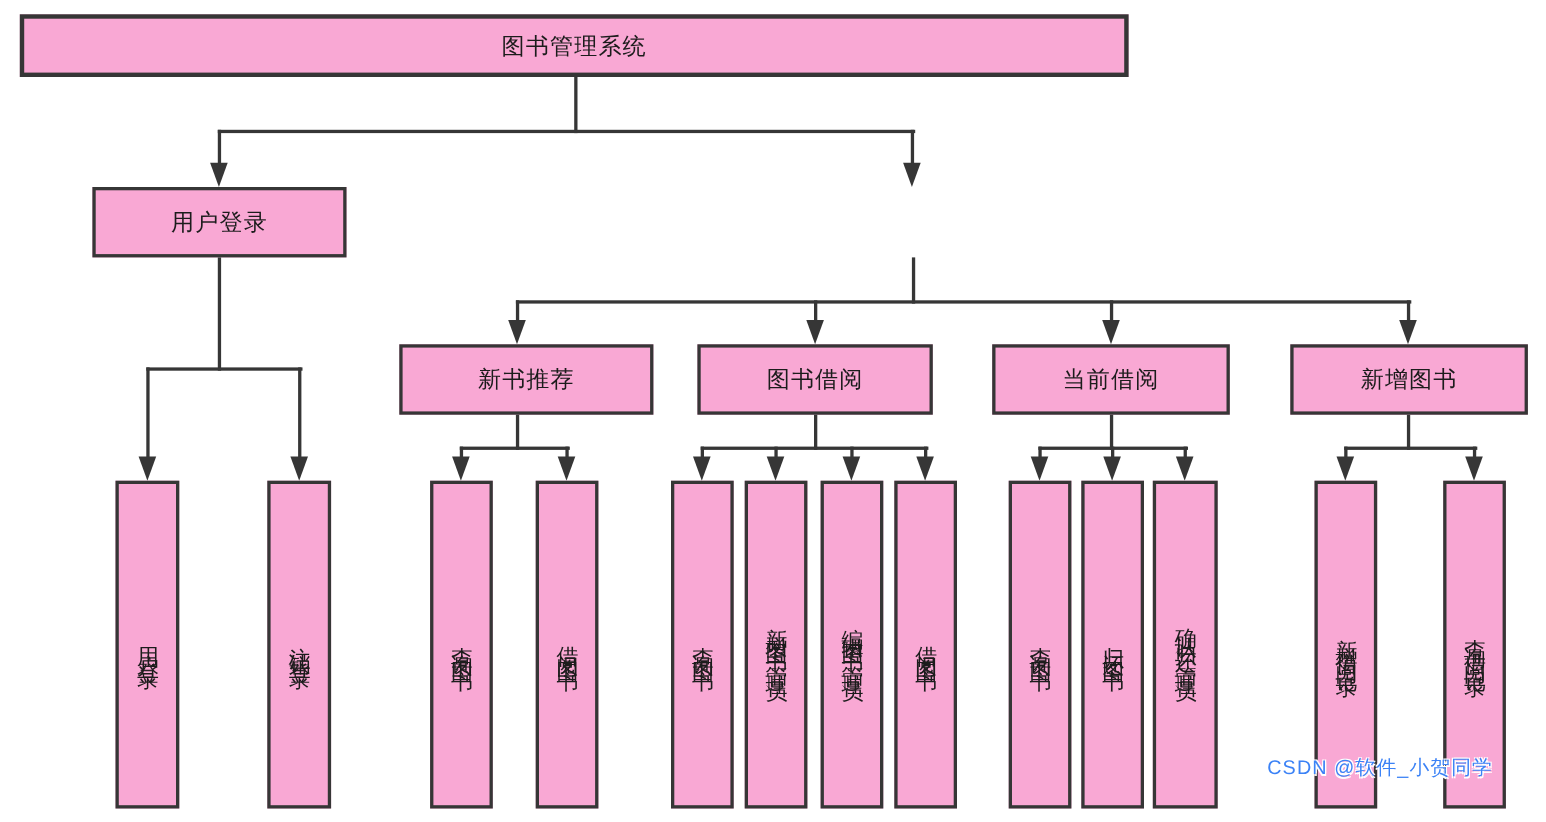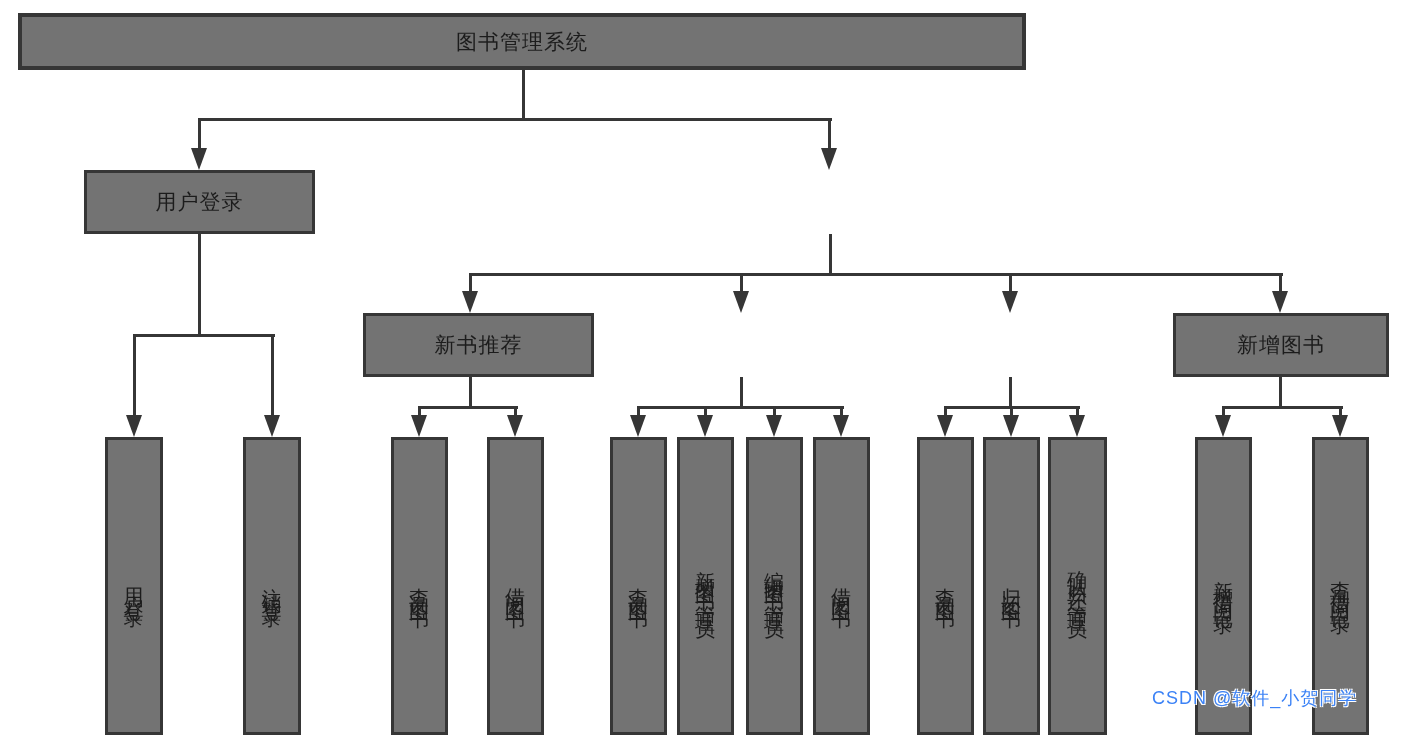--- a/index.html
+++ b/index.html
@@ -2,21 +2,21 @@
 <html><head>
 <meta charset="utf-8">
 <style>
   html,body{margin:0;padding:0;background:#ffffff;}
   #canvas{
     position:relative;width:1405px;height:747px;background:#ffffff;overflow:hidden;
     font-family:"Liberation Sans","DejaVu Sans",sans-serif;
     --line:#363636;--ink:#1c1c1c;
   }
   .box{
-    position:absolute;box-sizing:border-box;background:#737373;
+    position:absolute;box-sizing:border-box;background:#f9a8d4;
     border:3px solid var(--line);color:var(--ink);
     display:flex;align-items:center;justify-content:center;
     font-size:21px;letter-spacing:1px;white-space:nowrap;
   }
   .root{border-width:4px;font-size:21px;}
   .vbox{
     writing-mode:vertical-rl;text-orientation:mixed;
     font-size:20px;letter-spacing:7px;line-height:1;
     padding:4px 0;white-space:normal;
   }
@@ -59,20 +59,22 @@
   <div class="vl" style="left:469px;top:273px;height:22px"></div>
   <div class="ah" style="left:462px;top:291px"></div>
   <div class="vl" style="left:740px;top:273px;height:22px"></div>
   <div class="ah" style="left:733px;top:291px"></div>
   <div class="vl" style="left:1009px;top:273px;height:22px"></div>
   <div class="ah" style="left:1002px;top:291px"></div>
   <div class="vl" style="left:1279px;top:273px;height:22px"></div>
   <div class="ah" style="left:1272px;top:291px"></div>
 
   <div class="box" style="left:363px;top:313px;width:231px;height:64px">新书推荐</div>
+  <div class="box" style="left:634px;top:313px;width:214px;height:64px">图书借阅</div>
+  <div class="box" style="left:902px;top:313px;width:216px;height:64px">当前借阅</div>
   <div class="box" style="left:1173px;top:313px;width:216px;height:64px">新增图书</div>
 
   <div class="vl" style="left:469px;top:377px;height:32px"></div>
   <div class="hl" style="left:418px;top:406px;width:100px"></div>
   <div class="vl" style="left:418px;top:406px;height:11px"></div>
   <div class="ah" style="left:411px;top:415px"></div>
   <div class="vl" style="left:514px;top:406px;height:11px"></div>
   <div class="ah" style="left:507px;top:415px"></div>
 
   <div class="vl" style="left:740px;top:377px;height:32px"></div>

